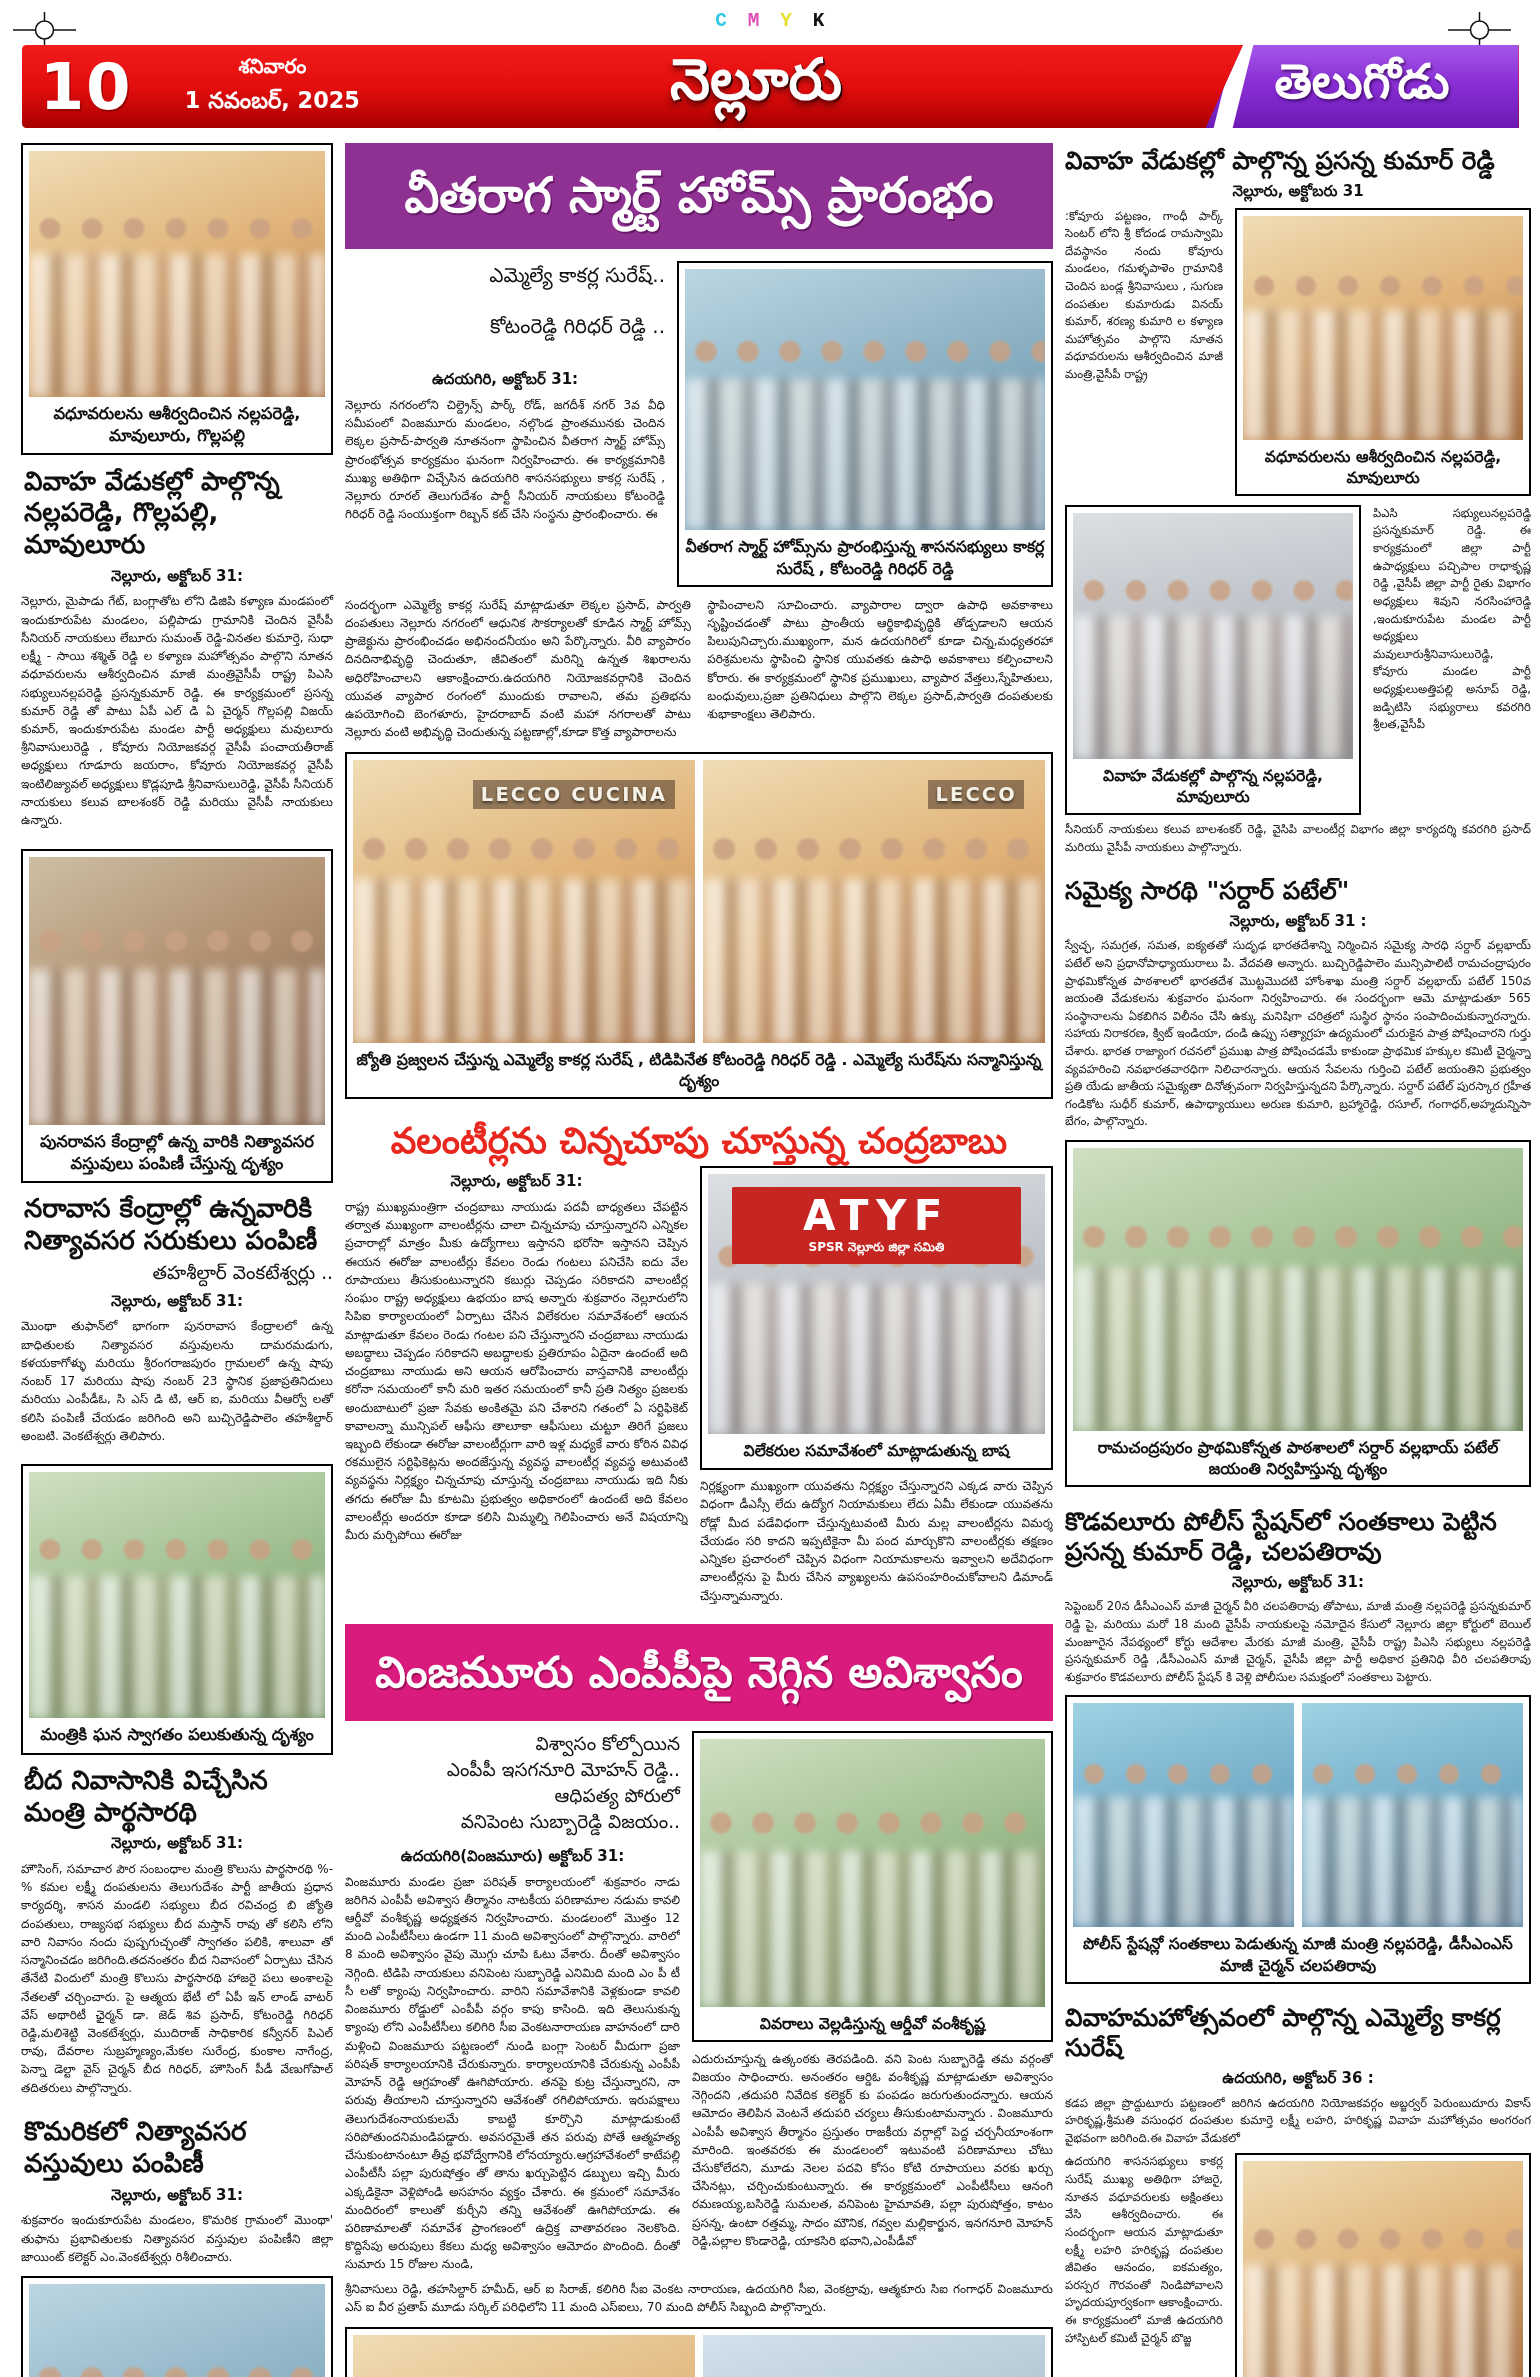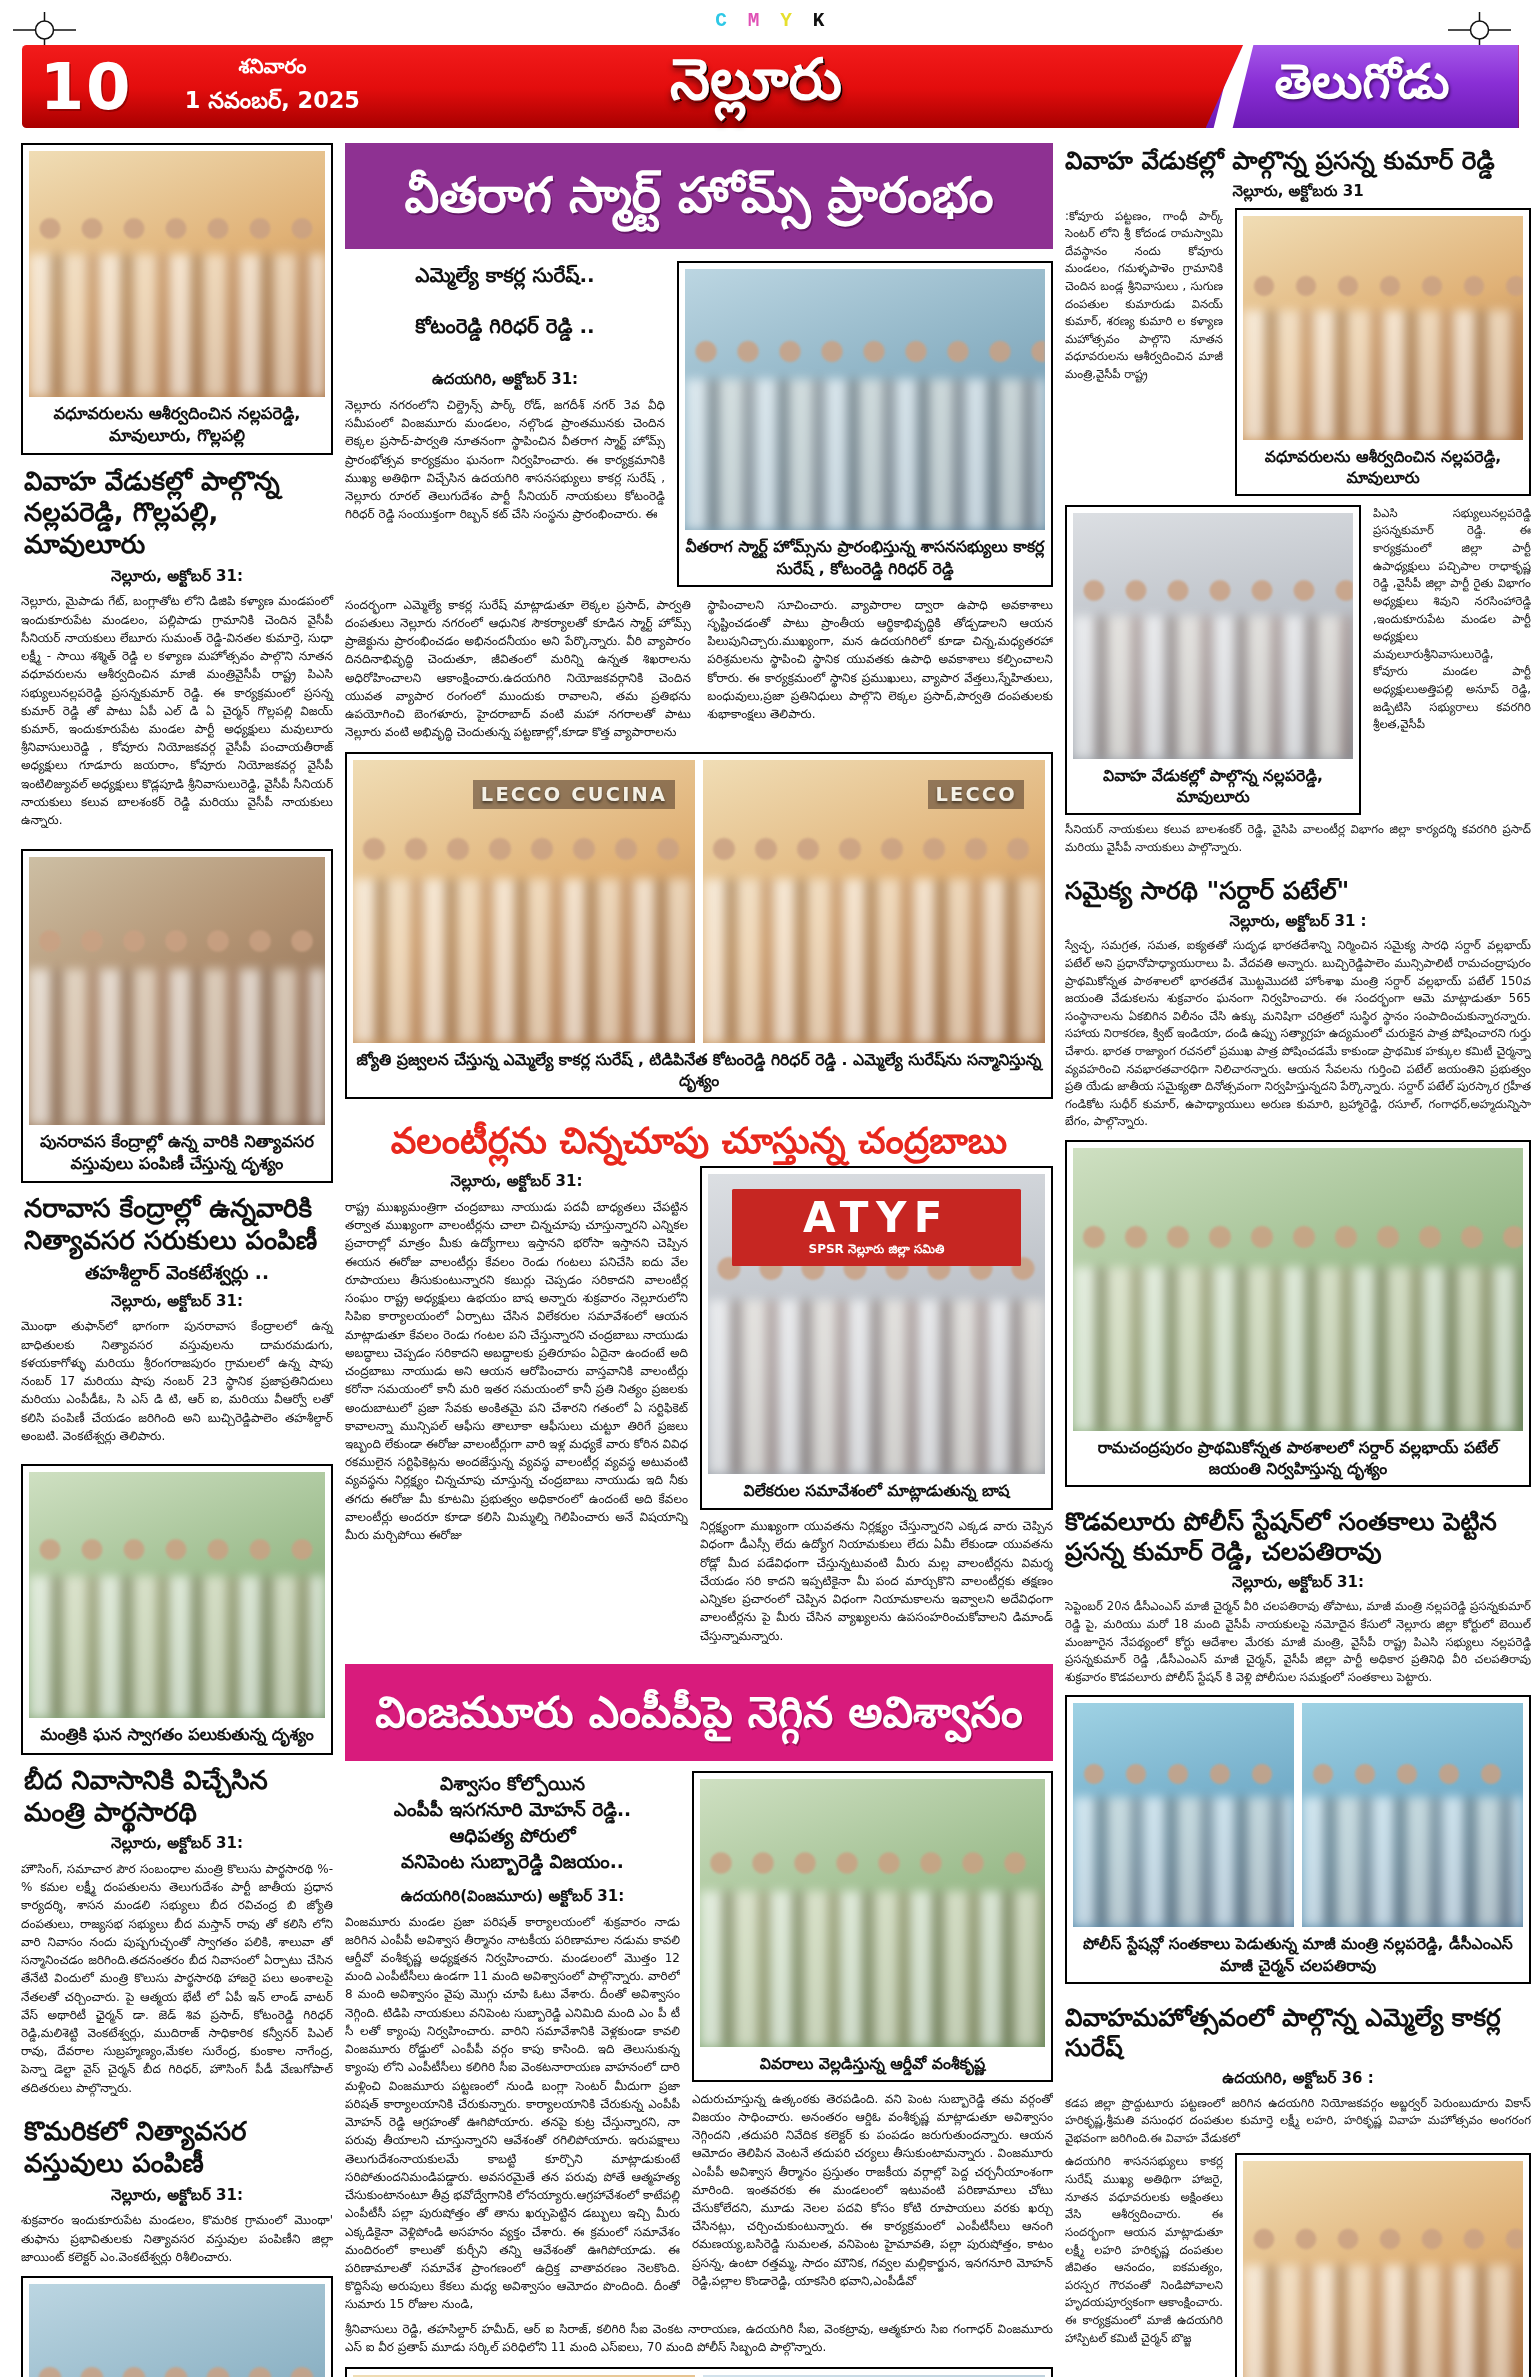--- a/index.html
+++ b/index.html
@@ -78,21 +78,21 @@
   }
   .ph-cool{background:linear-gradient(160deg,#bcd6e2 0%,#8fb4c6 45%,#5f87a0 100%)}
   .ph-green{background:linear-gradient(160deg,#cfe0c2 0%,#9dbd8e 50%,#6c8f60 100%)}
   .ph-warm{background:linear-gradient(160deg,#f0ddb5 0%,#e0b176 50%,#a8703f 100%)}
   .ph-grey{background:linear-gradient(170deg,#dcdfe3 0%,#b8bdc4 55%,#8e949c 100%)}
   .ph-blue{background:linear-gradient(165deg,#9fd2e4 0%,#6fa9c6 55%,#49789b 100%)}
   .ph-smoke{background:linear-gradient(165deg,#d3e2ec 0%,#a9bfcc 50%,#7e98a6 100%)}
   .caption{font-weight:700;font-size:15.7px;line-height:1.35;text-align:center}
   .headline{font-weight:800;text-align:left;line-height:1.22}
   .dateline{font-weight:800;text-align:center;font-size:15px;margin:6px 0 4.5px 0}
-  .subhead{font-weight:700;text-align:center;font-size:18.6px;line-height:1.4}
+  .subhead{font-weight:400;text-align:right;font-size:18.6px;line-height:1.4}
   .body{font-size:12px;line-height:1.52;text-align:justify;word-break:break-word}
   .clamp{overflow:hidden}
   .row{display:flex;gap:12px}
   .grow{flex:1;min-width:0}
 
   
   .col-left .headline{font-size:26px;margin:10.4px 3px 3px 3px}
   .col-left .photo-box .caption{font-size:16.4px}
 
   
@@ -238,21 +238,21 @@
 
       <article>
         <h2 class="headline-red">వలంటీర్లను  చిన్నచూపు చూస్తున్న చంద్రబాబు</h2>
         <div class="row">
           <div class="grow" style="flex:0 0 343px">
             <div class="dateline">నెల్లూరు, అక్టోబర్ 31:</div>
             <p class="body clamp" style="max-height:477px">రాష్ట్ర ముఖ్యమంత్రిగా చంద్రబాబు నాయుడు పదవీ బాధ్యతలు చేపట్టిన తర్వాత ముఖ్యంగా వాలంటీర్లను చాలా చిన్నచూపు చూస్తున్నారని ఎన్నికల ప్రచారాల్లో మాత్రం మీకు ఉద్యోగాలు ఇస్తానని భరోసా ఇస్తానని చెప్పిన ఈయన ఈరోజు వాలంటీర్లు కేవలం రెండు గంటలు పనిచేసి ఐదు వేల రూపాయలు తీసుకుంటున్నారని కబుర్లు చెప్పడం సరికాదని వాలంటీర్ల సంఘం రాష్ట్ర అధ్యక్షులు ఉభయం బాష అన్నారు శుక్రవారం నెల్లూరులోని సిపిఐ కార్యాలయంలో ఏర్పాటు చేసిన విలేకరుల సమావేశంలో ఆయన మాట్లాడుతూ కేవలం రెండు గంటల పని చేస్తున్నారని చంద్రబాబు నాయుడు అబద్ధాలు చెప్పడం సరికాదని అబద్దాలకు ప్రతిరూపం ఏదైనా ఉందంటే అది చంద్రబాబు నాయుడు అని ఆయన ఆరోపించారు వాస్తవానికి వాలంటీర్లు కరోనా సమయంలో కానీ మరి ఇతర సమయంలో కానీ ప్రతి నిత్యం ప్రజలకు అందుబాటులో ప్రజా సేవకు అంకితమై పని చేశారని గతంలో ఏ సర్టిఫికెట్ కావాలన్నా మున్సిపల్ ఆఫీసు తాలూకా ఆఫీసులు చుట్టూ తిరిగే ప్రజలు ఇబ్బంది లేకుండా ఈరోజు వాలంటీర్లుగా వారి ఇళ్ల మధ్యకే వారు కోరిన వివిధ రకములైన సర్టిఫికెట్లను అందజేస్తున్న వ్యవస్థ వాలంటీర్ల వ్యవస్థ అటువంటి వ్యవస్థను నిర్లక్ష్యం చిన్నచూపు చూస్తున్న చంద్రబాబు నాయుడు ఇది నీకు తగదు ఈరోజు మీ కూటమి ప్రభుత్వం అధికారంలో ఉందంటే అది కేవలం వాలంటీర్లు అందరూ కూడా కలిసి మిమ్మల్ని గెలిపించారు అనే విషయాన్ని మీరు మర్చిపోయి ఈరోజు</p>
           </div>
           <div class="grow">
             <div class="photo-box">
-              <div class="photo ph-grey" style="height:300px">
+              <div class="photo ph-grey" style="height:260px">
                 <div class="atyf-banner">
                   <div class="atyf-title">ATYF</div>
                   <div class="atyf-sub">SPSR నెల్లూరు జిల్లా సమితి</div>
                 </div>
               </div>
               <div class="caption">విలేకరుల సమావేశంలో మాట్లాడుతున్న బాష</div>
             </div>
             <p class="body" style="margin-top:7.5px">నిర్లక్ష్యంగా ముఖ్యంగా యువతను నిర్లక్ష్యం చేస్తున్నారని ఎక్కడ వారు చెప్పిన విధంగా డీఎస్సీ లేదు ఉద్యోగ నియామకులు లేదు ఏమీ లేకుండా యువతను రోడ్లో మీద పడేవిధంగా చేస్తున్నటువంటి మీరు మల్ల వాలంటీర్లను విమర్శ చేయడం సరి కాదని ఇప్పటికైనా మీ పంద మార్చుకొని వాలంటీర్లకు తక్షణం ఎన్నికల ప్రచారంలో చెప్పిన విధంగా నియామకాలను ఇవ్వాలని అదేవిధంగా వాలంటీర్లను పై మీరు చేసిన వ్యాఖ్యలను ఉపసంహరించుకోవాలని డిమాండ్ చేస్తున్నామన్నారు.</p>
           </div>
         </div>

